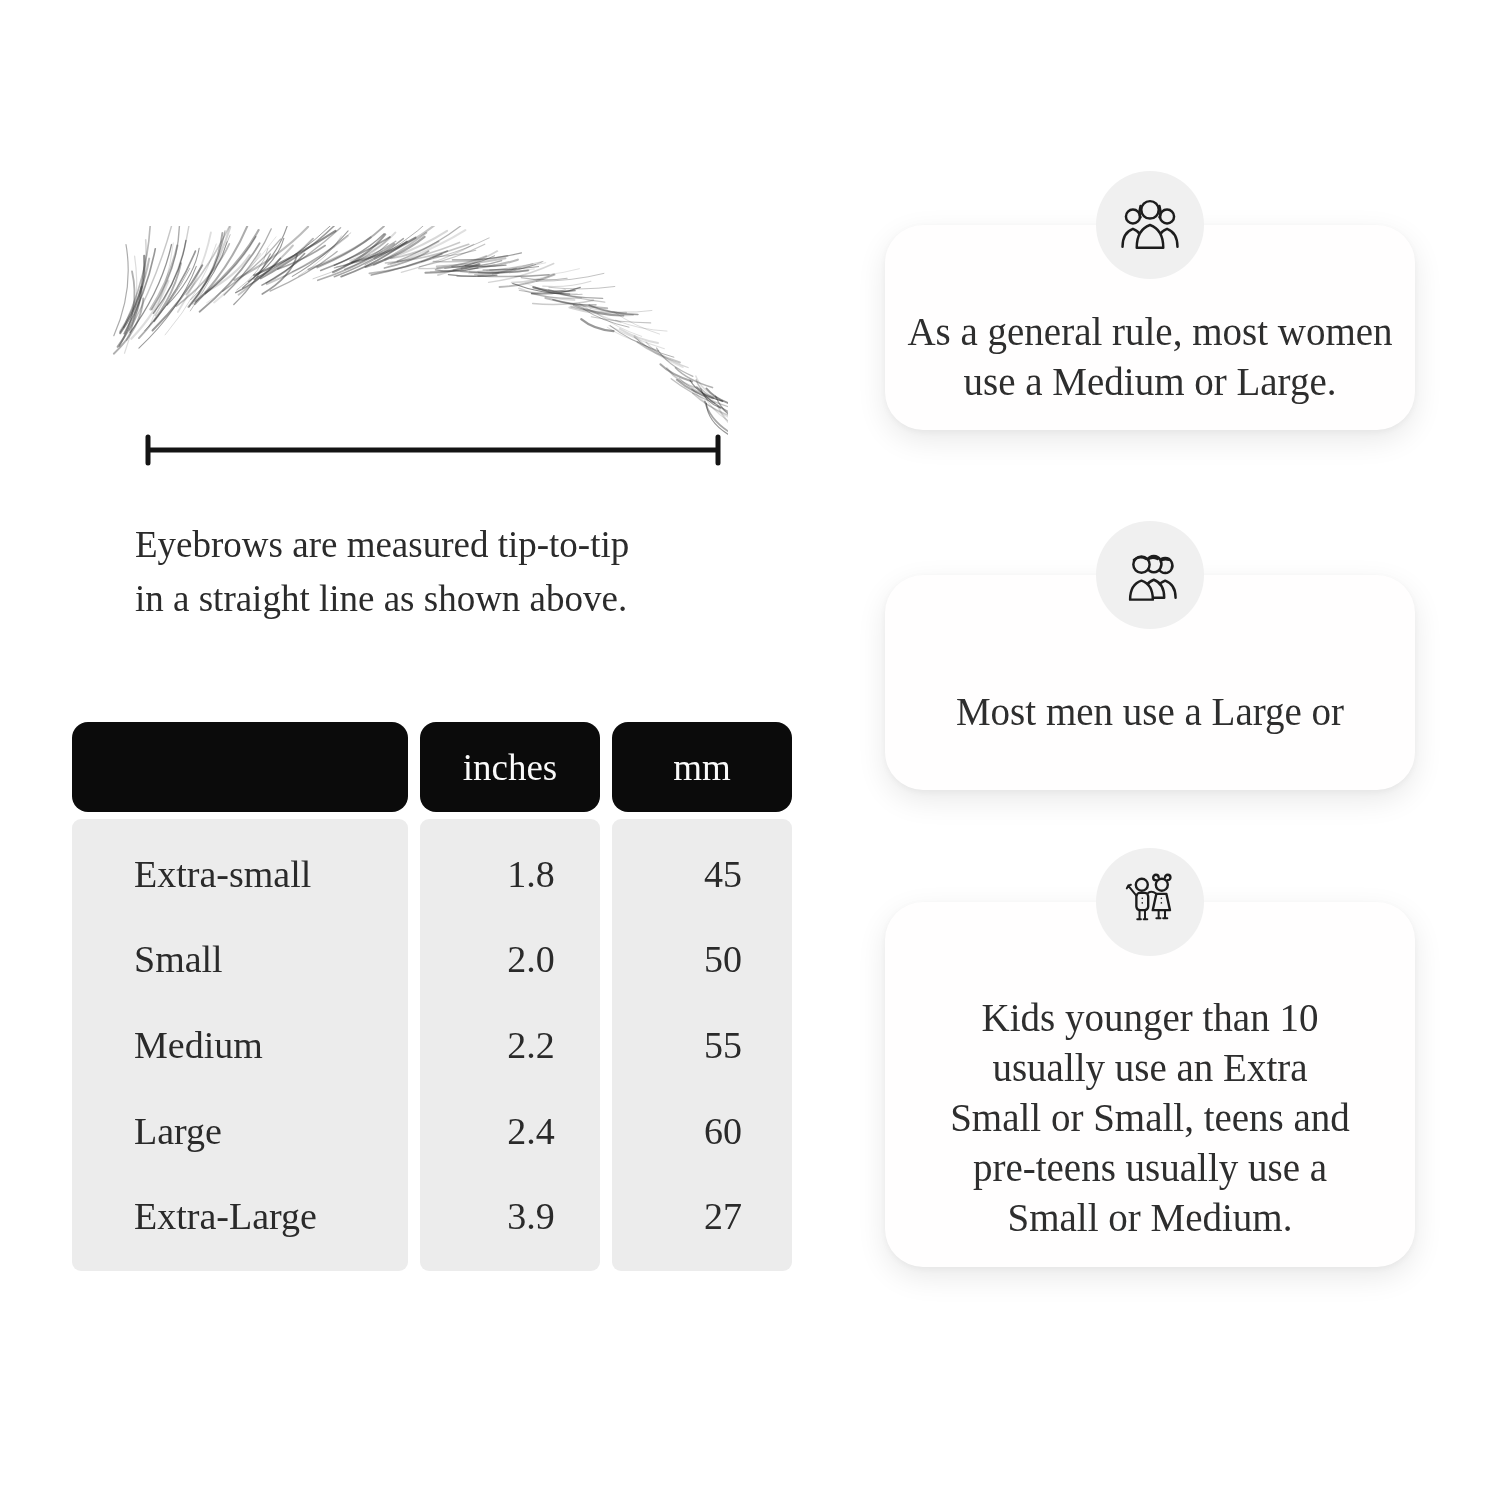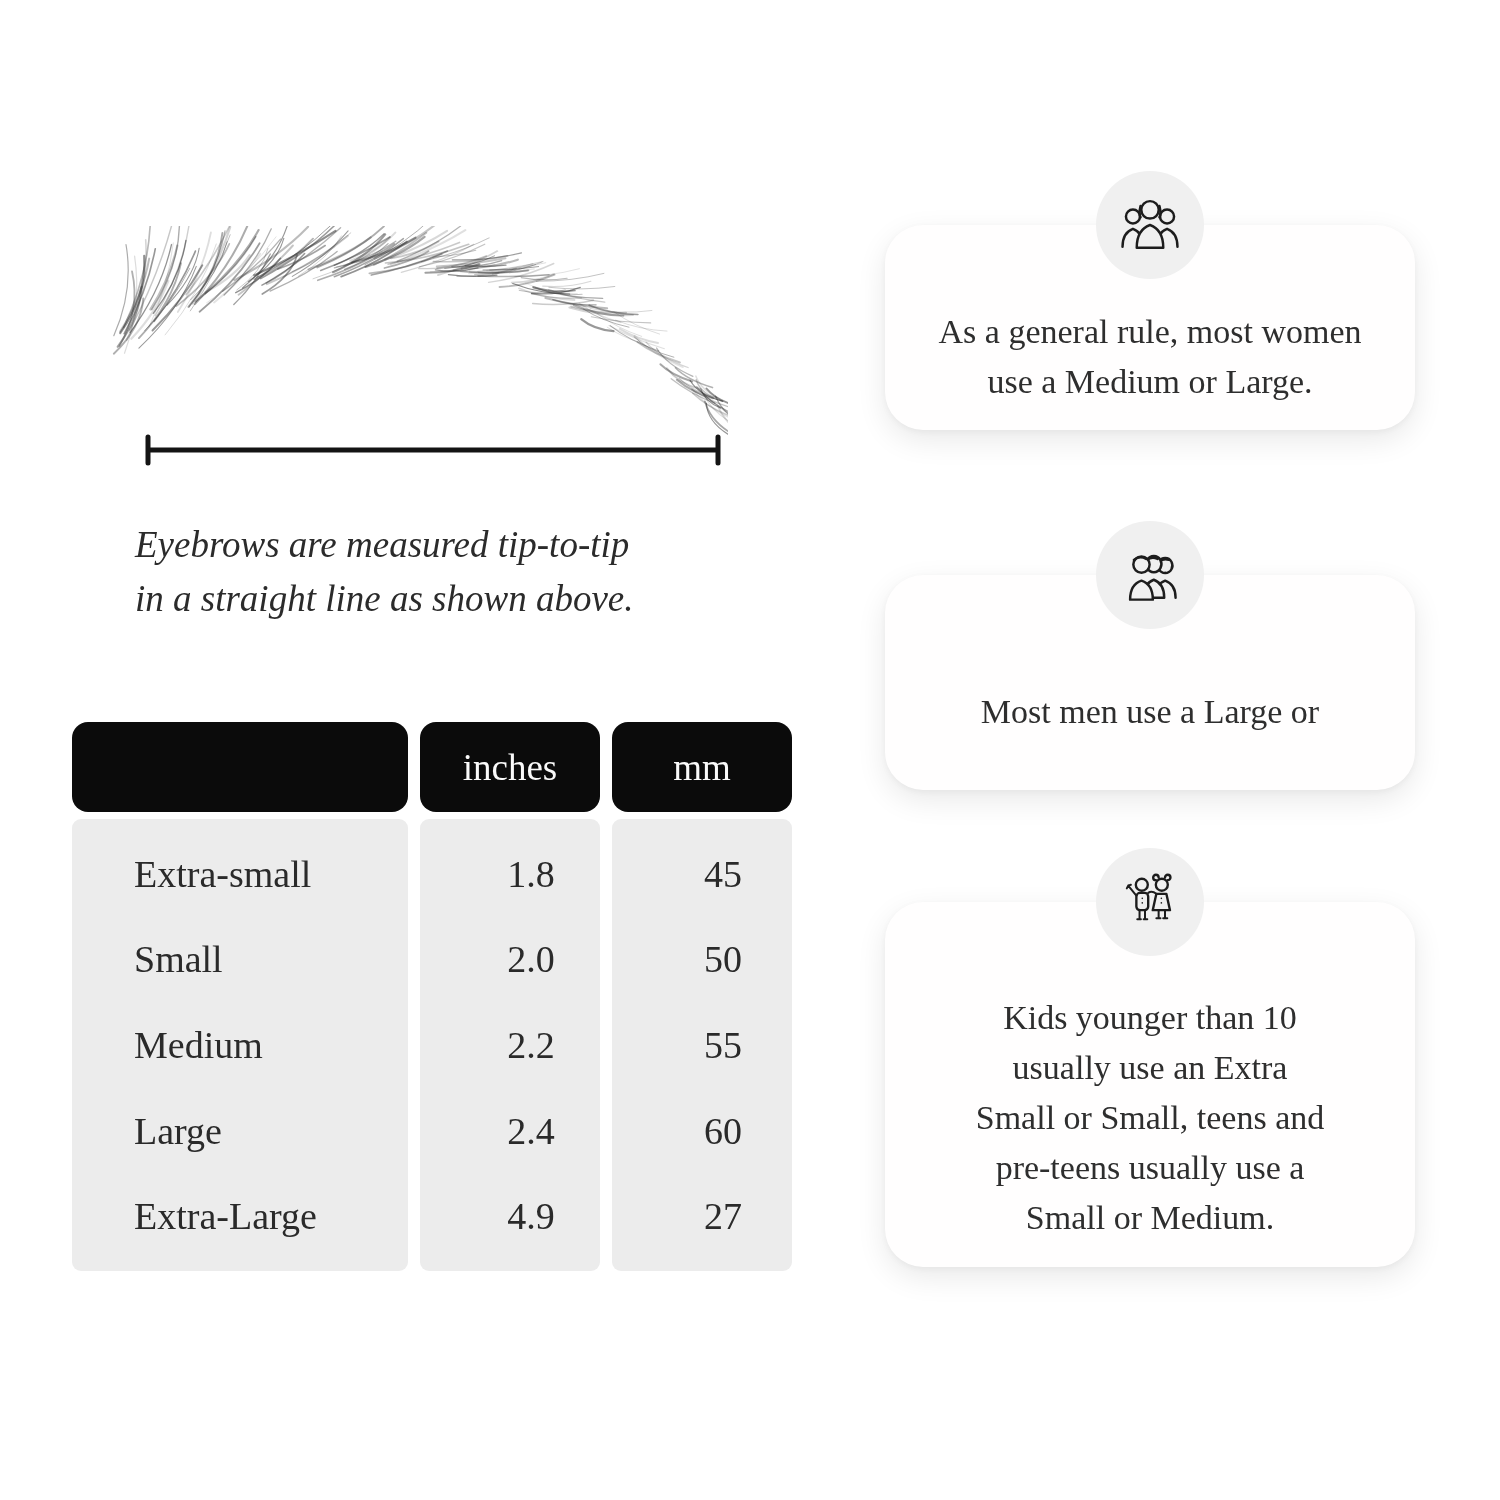--- a/index.html
+++ b/index.html
@@ -4,21 +4,21 @@
 <style>
   html,body{margin:0;padding:0;background:#fff;}
   .canvas{
     position:relative;width:1500px;height:1500px;background:#ffffff;overflow:hidden;
     font-family:"Liberation Serif","DejaVu Serif",serif;color:#232323;
   }
   
   .brow-svg{position:absolute;left:108px;top:226px;width:620px;height:210px;}
   .measure-svg{position:absolute;left:140px;top:430px;width:590px;height:40px;}
   .caption{position:absolute;left:135px;top:518px;width:640px;font-size:37px;line-height:54px;color:#2b2b2b;}
-  .caption .ln{display:block;font-style:italic;}
+  .caption .ln{display:block;}
   
   .size-table{position:absolute;left:72px;top:722px;display:grid;grid-template-columns:336px 180px 180px;column-gap:12px;}
   .size-table .th{
     height:90px;border-radius:16px;background:#0b0b0b;color:#fafafa;
     display:flex;align-items:center;justify-content:center;font-size:37px;
   }
   .size-table .tbody{
     margin-top:7px;height:452px;border-radius:9px;background:#ececec;
     display:flex;flex-direction:column;padding:12px 0;box-sizing:border-box;
   }
@@ -29,21 +29,21 @@
   .card{
     position:absolute;left:885px;width:530px;background:#fffefe;border-radius:38px;
     box-shadow:0 10px 30px rgba(0,0,0,.09), 0 2px 6px rgba(0,0,0,.04);
     display:flex;flex-direction:column;align-items:center;justify-content:center;
     box-sizing:border-box;
   }
   .card .badge{
     position:absolute;top:-54px;left:211px;width:108px;height:108px;border-radius:50%;
     background:#f0f0f0;display:flex;align-items:center;justify-content:center;
   }
-  .card-text{margin:0;text-align:center;font-size:34px;line-height:50px;color:#2e2e2e;}
+  .card-text{margin:0;text-align:center;font-size:39px;line-height:50px;color:#2e2e2e;}
   .card-text .ln{display:block;}
   .card1{top:225px;height:205px;padding-top:58px;}
   .card2{top:575px;height:215px;padding-top:58px;align-items:center;}
   .card3{top:902px;height:365px;padding-top:66px;}
   .icon{stroke:#1d1d1d;fill:none;stroke-width:2.6;stroke-linecap:round;stroke-linejoin:round;}
   .icon .occl{fill:#f0f0f0;}
 </style>
 </head>
 <body>
 
@@ -257,21 +257,21 @@
         <div class="cell">Extra-Large</div>
       </div>
     </div>
     <div class="col col-num">
       <div class="th">inches</div>
       <div class="tbody">
         <div class="cell">1.8</div>
         <div class="cell">2.0</div>
         <div class="cell">2.2</div>
         <div class="cell">2.4</div>
-        <div class="cell">4.9</div>
+        <div class="cell">3.9</div>
       </div>
     </div>
     <div class="col col-num">
       <div class="th">mm</div>
       <div class="tbody">
         <div class="cell">45</div>
         <div class="cell">50</div>
         <div class="cell">55</div>
         <div class="cell">60</div>
         <div class="cell">27</div>

